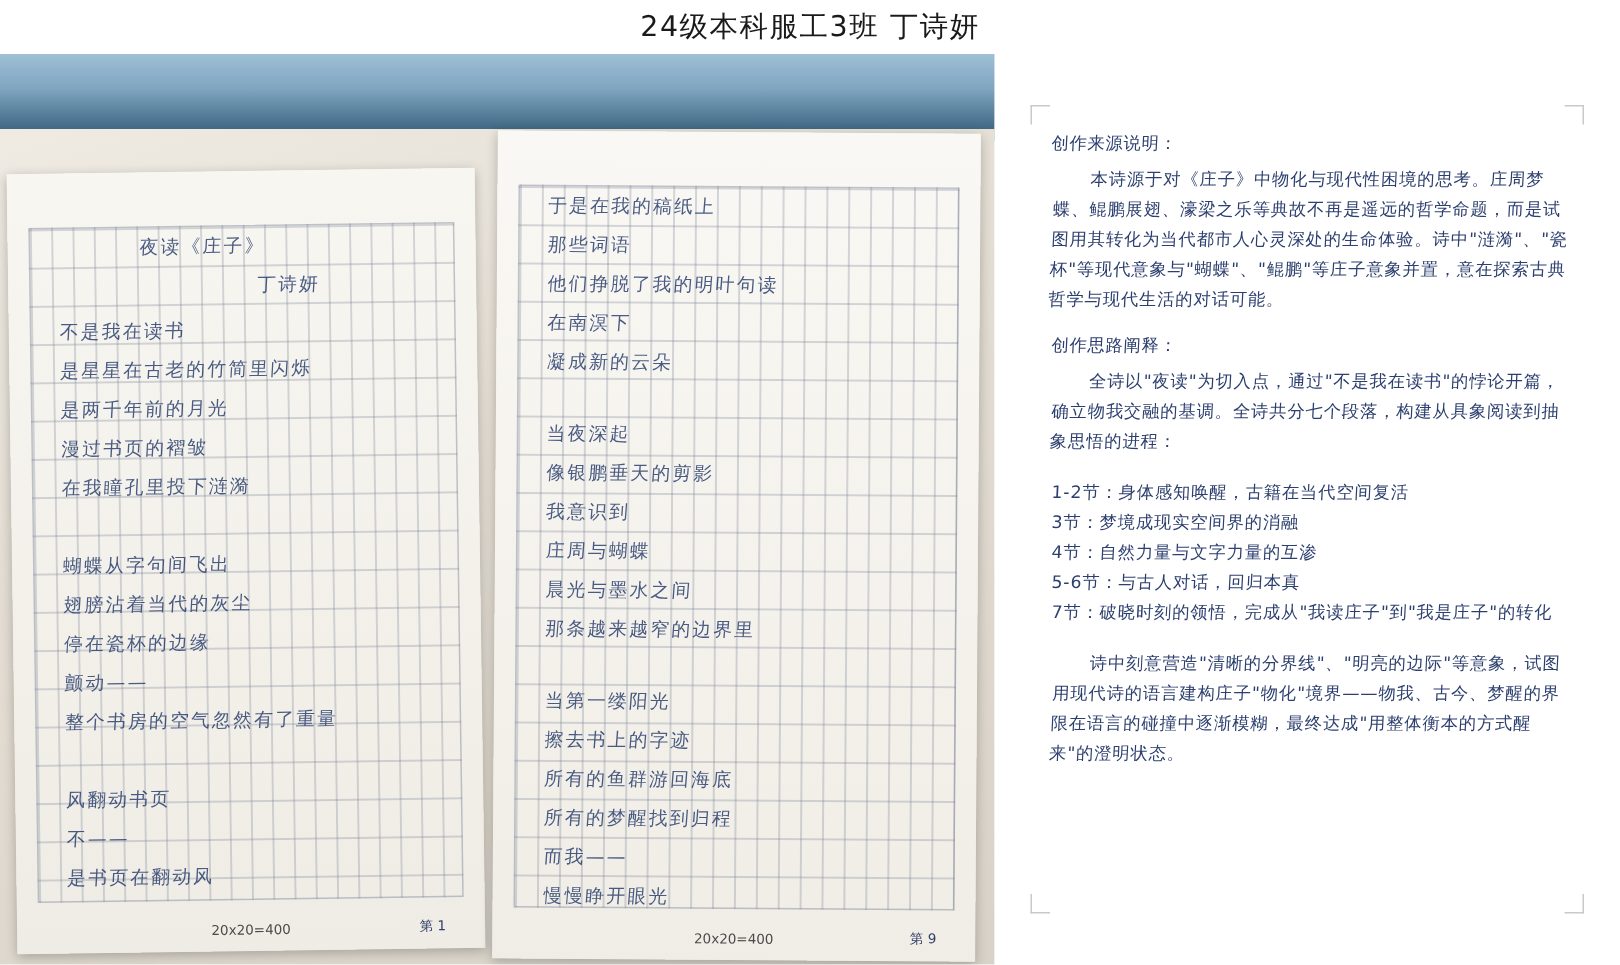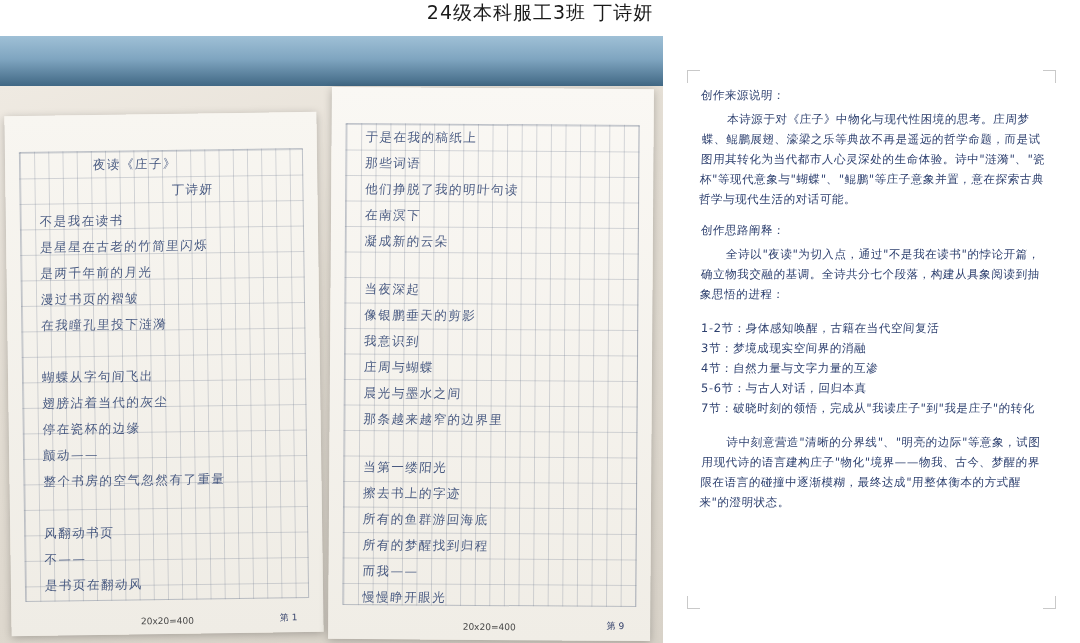--- a/index.html
+++ b/index.html
@@ -16,20 +16,21 @@
   .page {
     position: relative;
     width: 1080px;
     height: 643px;
     background: #ffffff;
   }
   
   .header {
     height: 36px;
     display: flex;
+    align-items: center;
     justify-content: center;
     background: #ffffff;
   }
   .header-title {
     font-family: "DejaVu Sans", "Liberation Sans", sans-serif;
     font-size: 19px;
     color: #1a1a1a;
     letter-spacing: 1px;
     white-space: nowrap;
   }

